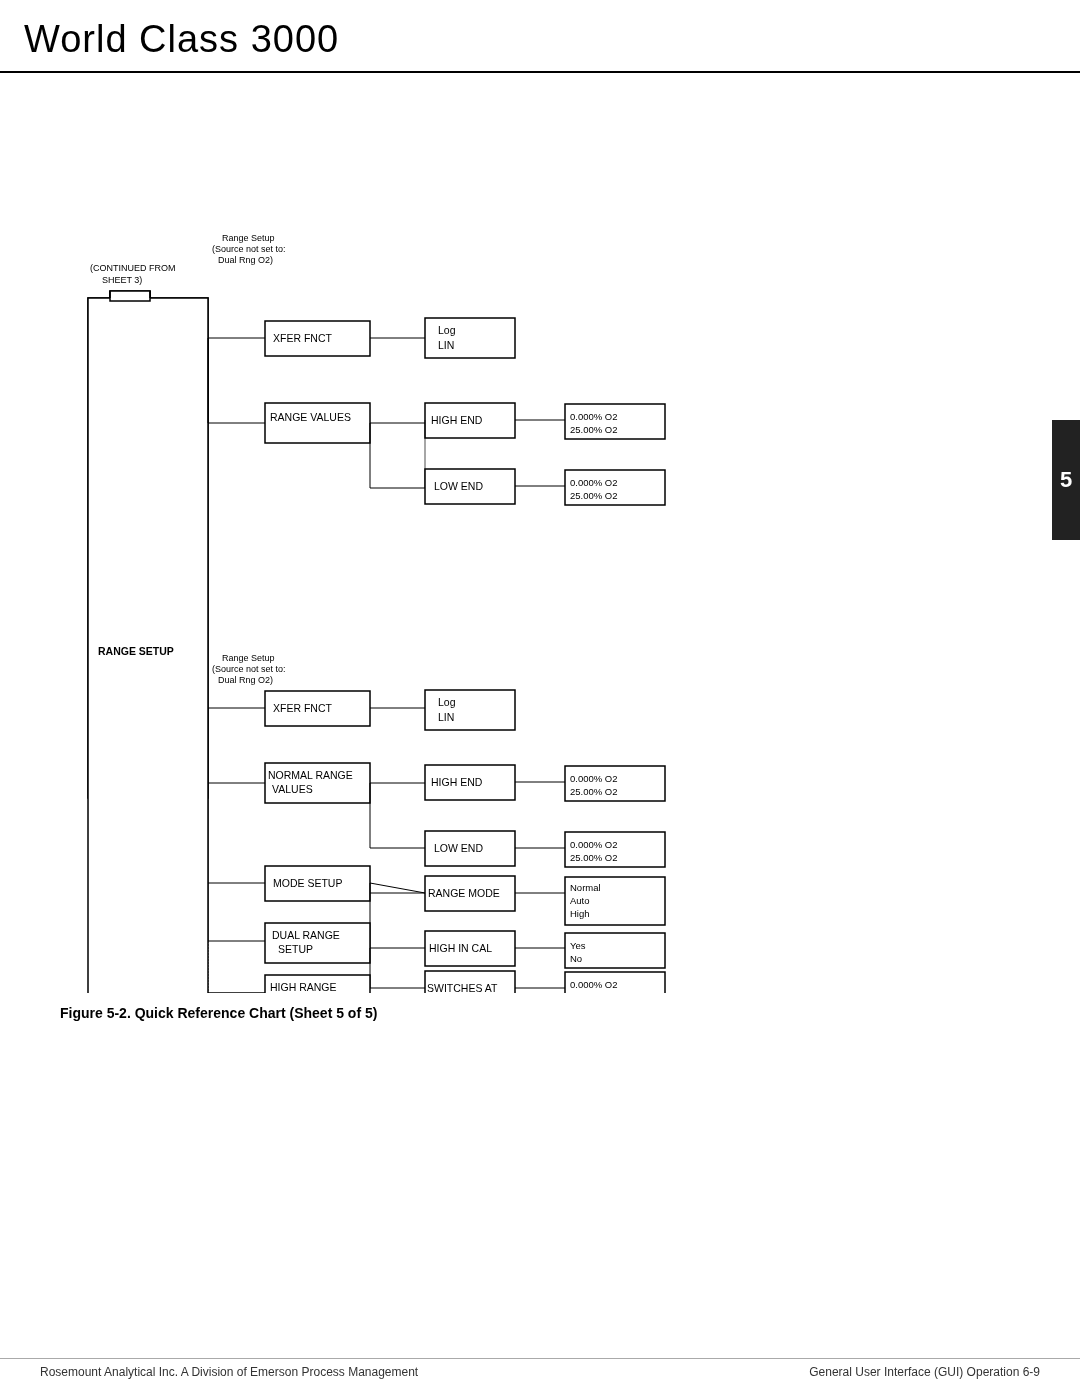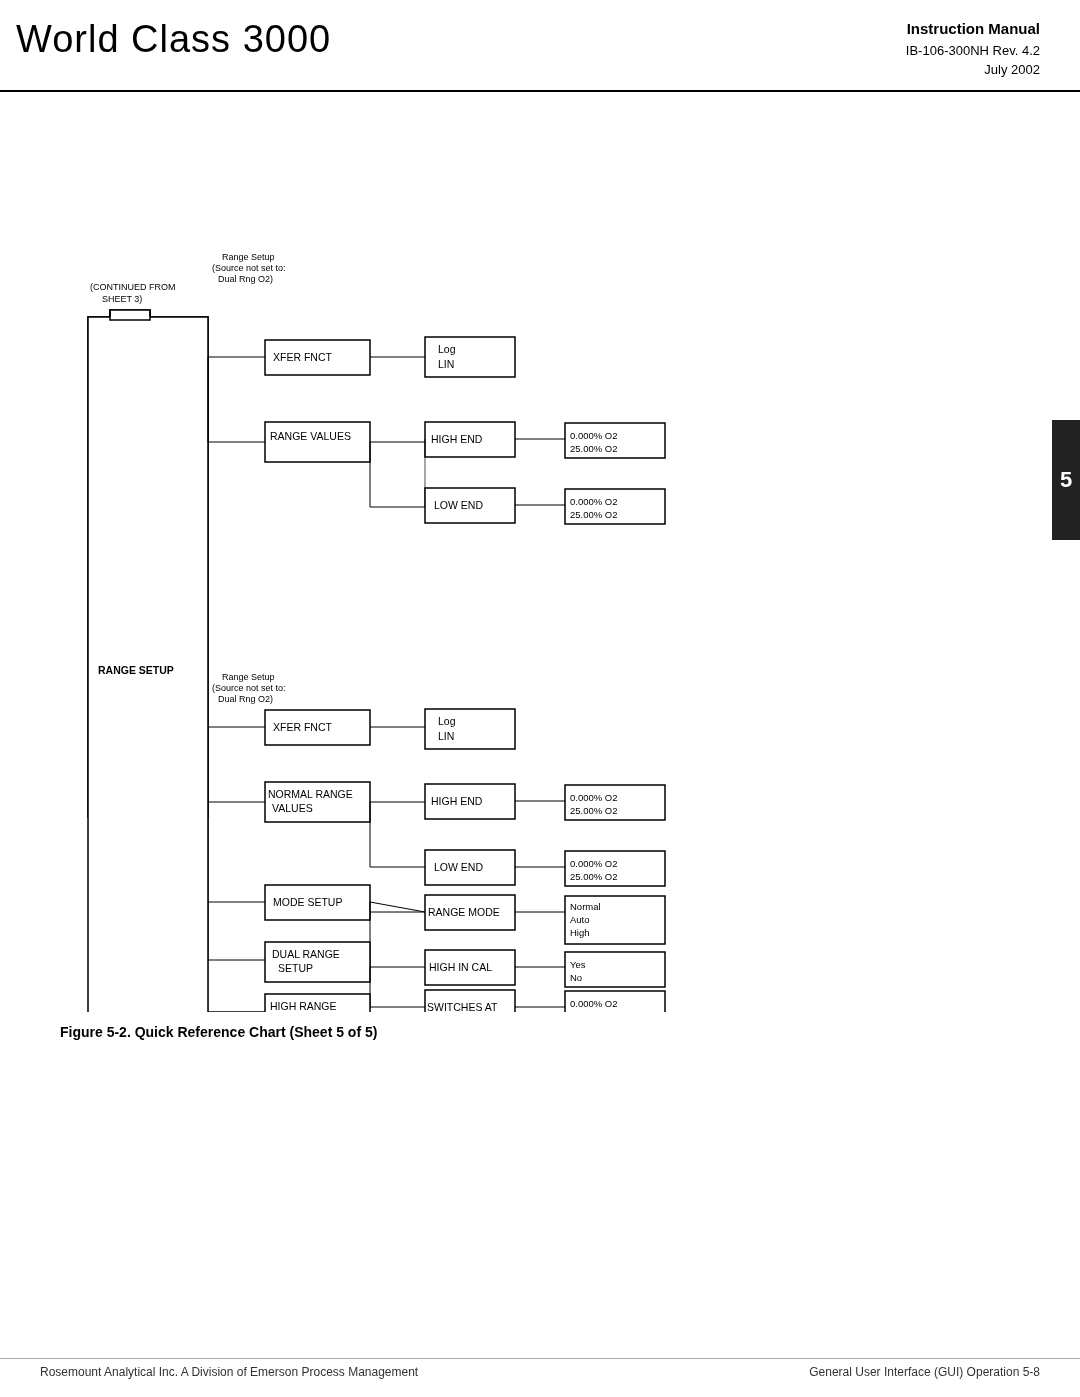--- a/index.html
+++ b/index.html
@@ -10,21 +10,21 @@
       min-height: 1397px;
       position: relative;
       overflow-x: hidden;
     }
 
     
     .header {
       display: flex;
       justify-content: space-between;
       align-items: flex-start;
-      padding: 18px 40px 10px 16px;
+      padding: 18px 40px 10px 24px;
       border-bottom: 2px solid #000;
     }
     .header-title {
       font-size: 38px;
       font-weight: normal;
       letter-spacing: 1px;
     }
     .header-right {
       text-align: right;
       font-size: 13px;
@@ -93,25 +93,20 @@
       color: #333;
       border-top: 1px solid #aaa;
       padding-top: 6px;
     }
   </style>
 </head>
 <body>
 
 <div class="header">
   <div class="header-title">World Class 3000</div>
-  <div class="header-right">
-    <div class="manual-title">Instruction Manual</div>
-    <div>IB-106-300NH Rev. 4.2</div>
-    <div>July 2002</div>
-  </div>
 </div>
 
 <div class="side-tab">
   <span class="side-tab-number">5</span>
 </div>
 
 <div class="main-content">
   <div class="diagram-container">
 
     <svg class="diagram" viewBox="0 0 960 900" xmlns="http://www.w3.org/2000/svg">
@@ -305,14 +300,14 @@
       <text x="840" y="1000" class="small-text">16860026</text>
 
     </svg>
 
     <div class="figure-caption">Figure 5-2.  Quick Reference Chart (Sheet 5 of 5)</div>
   </div>
 </div>
 
 <div class="footer">
   <span>Rosemount Analytical Inc.   A Division of Emerson Process Management</span>
-  <span>General User Interface (GUI) Operation   5-8</span>
+  <span>General User Interface (GUI) Operation   6-9</span>
 </div>
 
 </body></html>

